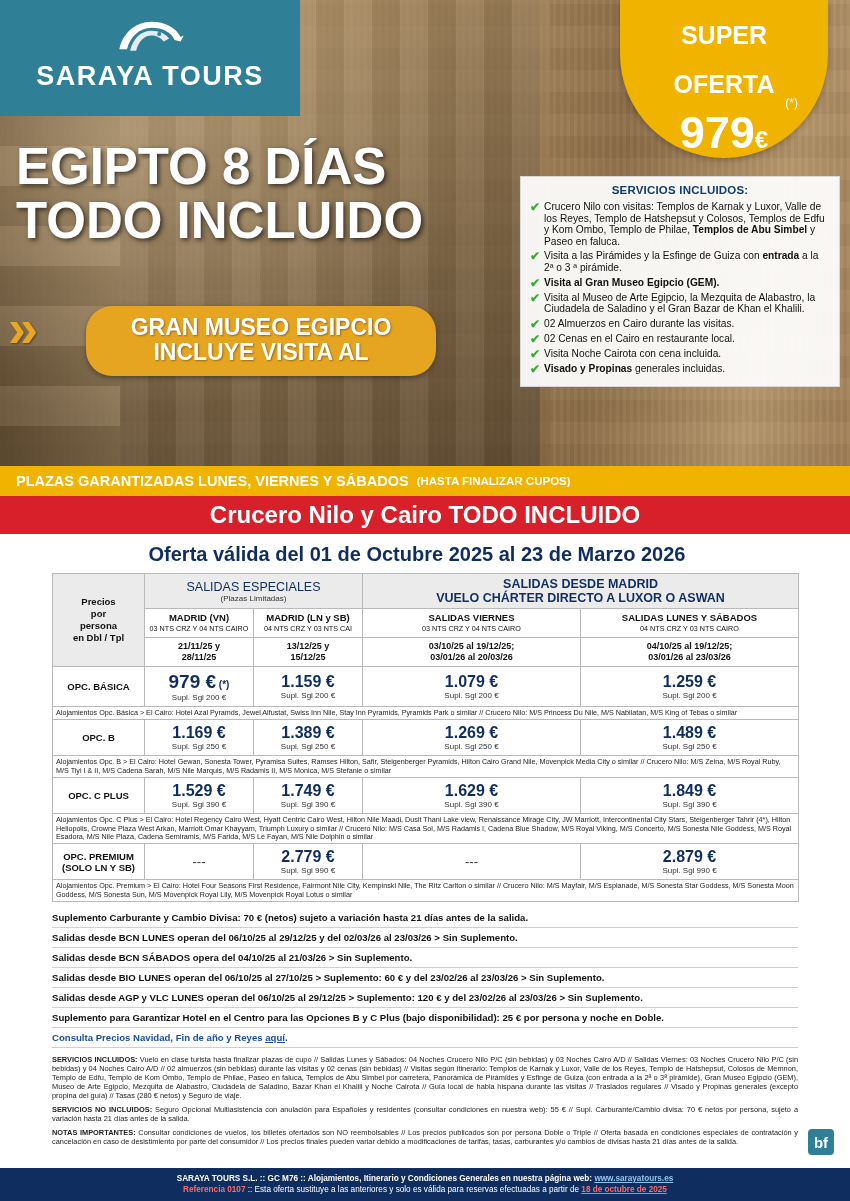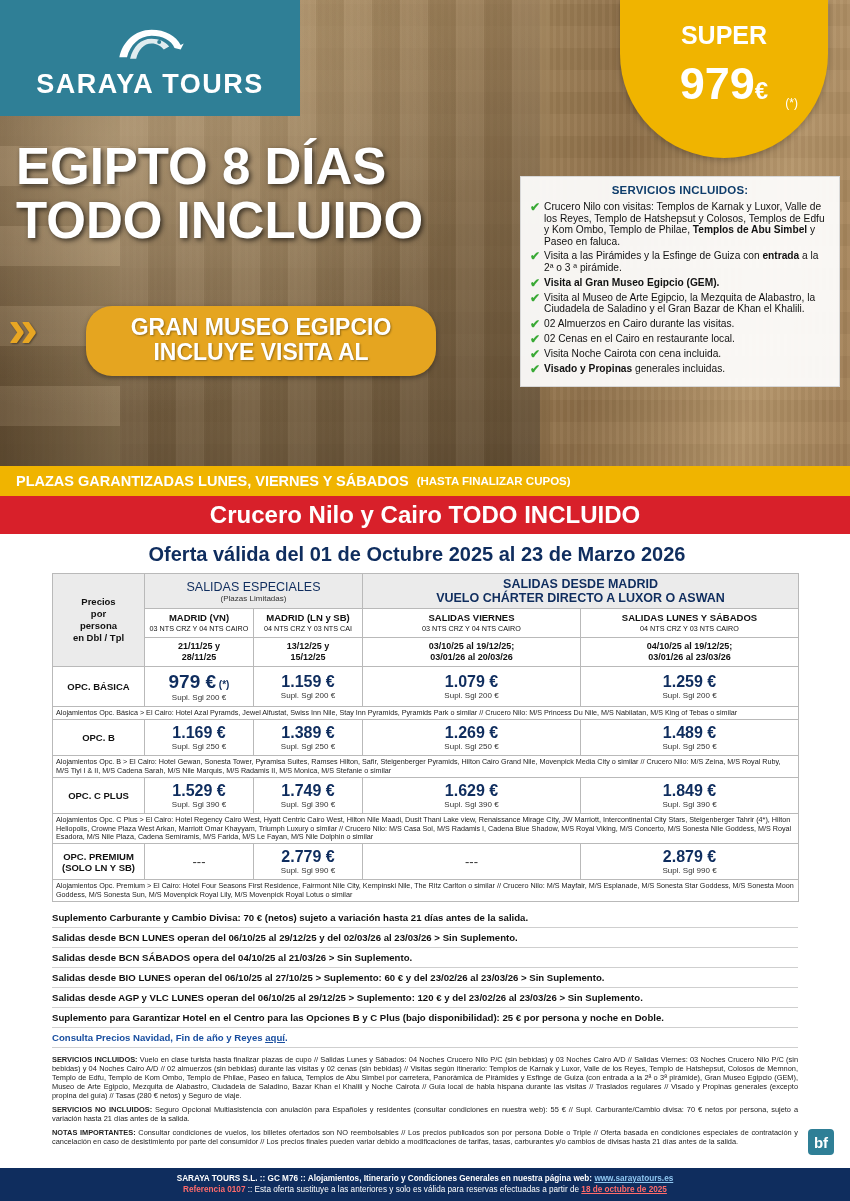--- a/index.html
+++ b/index.html
@@ -48,21 +48,21 @@
       repeating-linear-gradient(90deg, rgba(255,255,255,.10) 0 28px, rgba(0,0,0,.10) 28px 56px),
       linear-gradient(180deg,#b99a6e,#8b6d47);
     opacity:.6;
   }
 
   
   .logo-box{
     position:absolute; left:0; top:0; width:300px; height:116px;
     background:#2f7f96;
     display:flex; flex-direction:column; align-items:center; justify-content:flex-start;
-    padding-top:19px;
+    padding-top:11px;
     z-index:5;
   }
   .logo-bird{ width:92px; height:52px; }
   .logo-text{
     color:#ffffff; font-weight:bold; font-size:27px; letter-spacing:1.5px;
     font-family:"Liberation Sans", sans-serif; margin-top:-2px;
   }
 
   
   .headline{
@@ -229,20 +229,21 @@
 
   <div class="chev">»</div>
 
   <div class="museo-pill">
     <div>GRAN MUSEO EGIPCIO</div>
     <div>INCLUYE VISITA AL</div>
   </div>
 
   <div class="badge">
     <div class="t1">SUPER</div>
+    <div class="t1">OFERTA</div>
     <div class="ast">(*)</div>
     <div class="price">
       <span>979</span><span class="eur">€</span>
     </div>
   </div>
 
   <div class="servicios">
     <h4>SERVICIOS INCLUIDOS:</h4>
     <div id="srv-list">
         <div class="srv-row">

